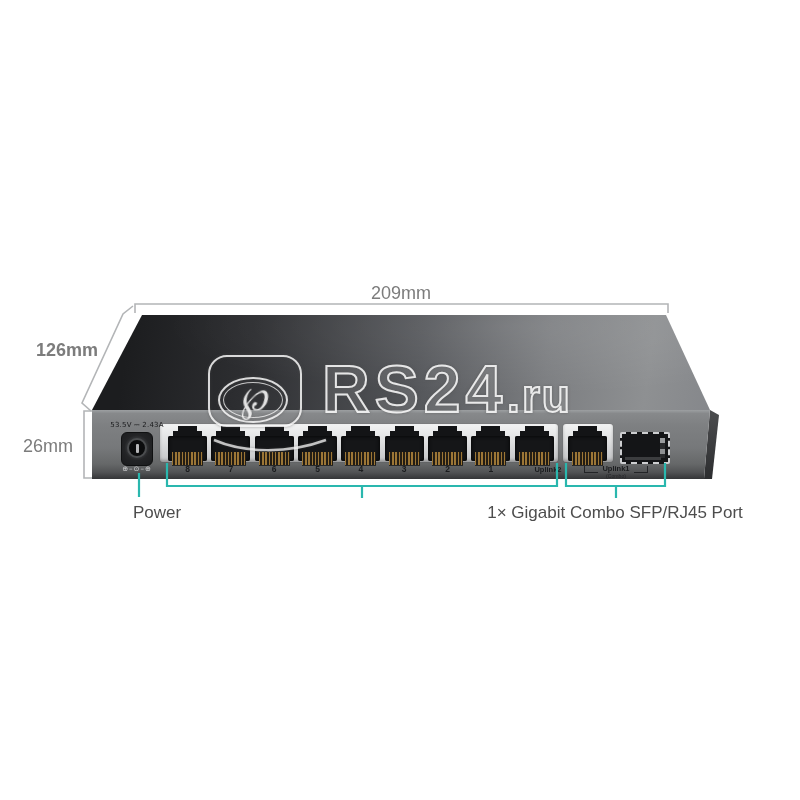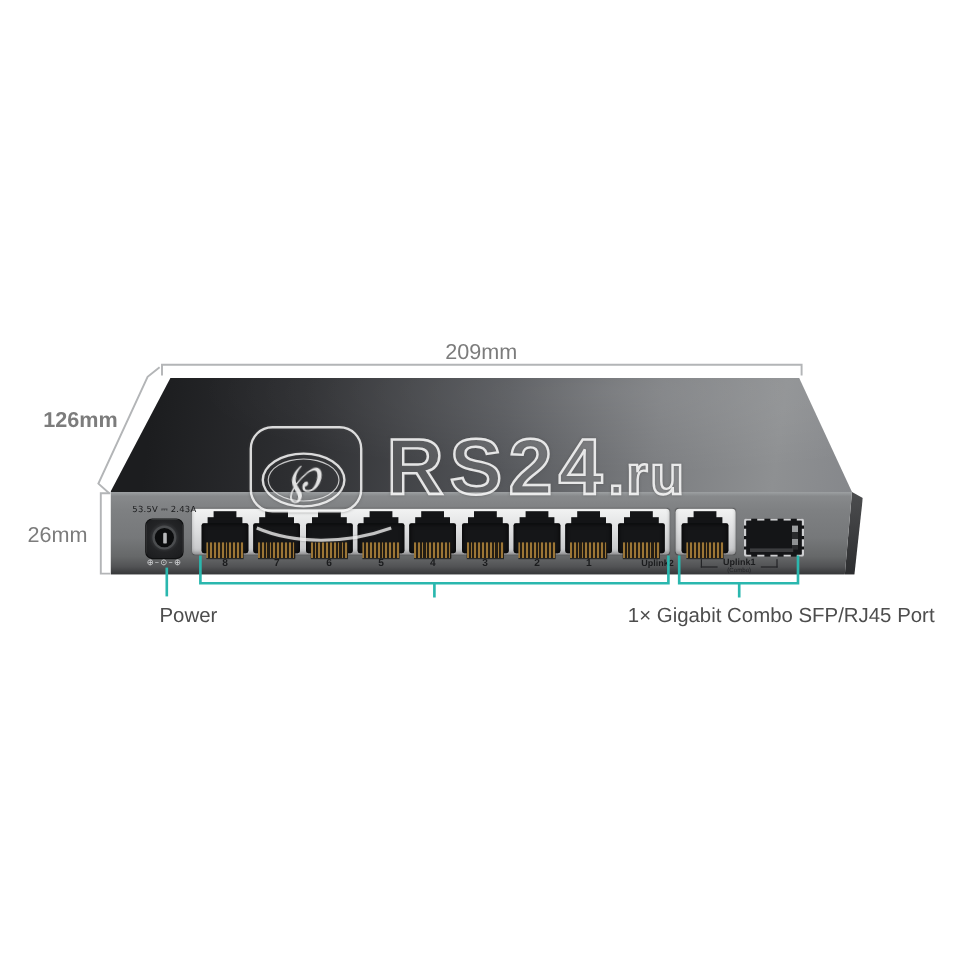--- a/index.html
+++ b/index.html
@@ -228,14 +228,14 @@
     <path class="teal" d="M139,473 L139,497"></path>
     <path class="teal" d="M167,463 L167,486 L557,486 L557,463 M362,486 L362,498"></path>
     <path class="teal" d="M566,463 L566,486 L665,486 L665,463 M616,486 L616,498"></path>
   </svg>
 
   <div class="abs dim-text" style="left:401px;top:283px;">209mm</div>
   <div class="abs dim-text" style="left:67px;top:340px;font-weight:bold;">126mm</div>
   <div class="abs dim-text" style="left:48px;top:436px;text-align:right;">26mm</div>
 
   <div class="abs callout-text" style="left:135px;top:503px;margin-left:22px;">Power</div>
-  <div class="abs callout-text" style="left:615px;top:503px;margin-left:36px;">1× Gigabit Combo SFP/RJ45 Port</div>
+  <div class="abs callout-text" style="left:615px;top:503px;">1× Gigabit Combo SFP/RJ45 Port</div>
 </div>
 
 </body></html>

